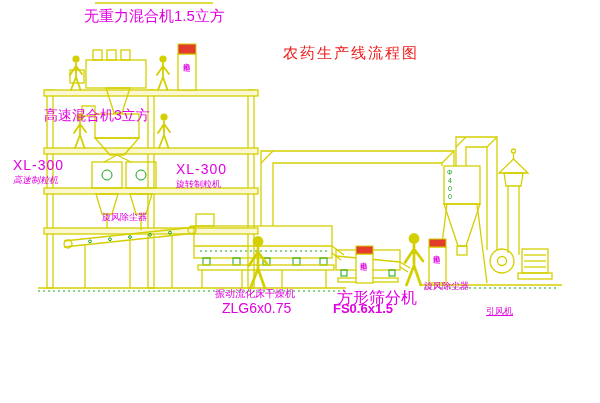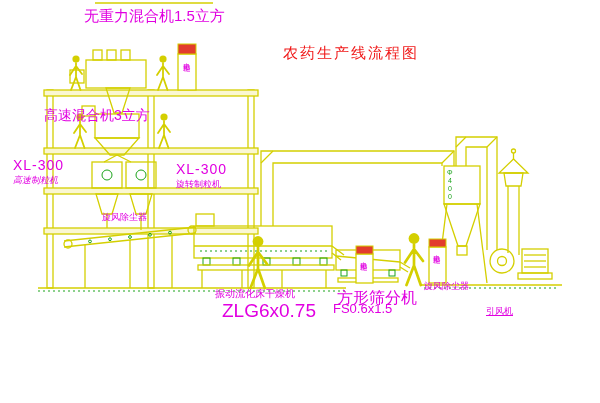--- a/index.html
+++ b/index.html
@@ -189,24 +189,24 @@
 
   <div class="label" style="left:13px;top:158px;font-size:14px;letter-spacing:1px;">XL-300</div>
   <div class="label" style="left:13px;top:176px;font-size:9px;font-style:italic;">高速制粒机</div>
 
   <div class="label" style="left:176px;top:162px;font-size:14px;letter-spacing:1px;">XL-300</div>
   <div class="label" style="left:176px;top:180px;font-size:9px;font-family:Liberation Serif, serif;">旋转制粒机</div>
 
   <div class="label" style="left:102px;top:213px;font-size:9px;">旋风除尘器</div>
 
   <div class="label" style="left:215px;top:289px;font-size:10px;">振动流化床干燥机</div>
-  <div class="label" style="left:222px;top:301px;font-size:19px;">ZLG6x0.75</div>
+  <div class="label" style="left:222px;top:301px;font-size:14px;">ZLG6x0.75</div>
 
   <div class="label" style="left:337px;top:290px;font-size:16px;">方形筛分机</div>
-  <div class="label" style="left:333px;top:302px;font-size:13px;">FS0.6x1.5</div>
+  <div class="label" style="left:333px;top:302px;font-size:13px;font-weight:bold;">FS0.6x1.5</div>
 
   <div class="label" style="left:424px;top:282px;font-size:9px;">旋风除尘器</div>
   <div class="label" style="left:486px;top:307px;font-size:9px;text-decoration:underline;">引风机</div>
 
   <div class="label vlabel" style="left:183px;top:57px;font-size:7px;">电控柜</div>
   <div class="label vlabel" style="left:360px;top:256px;font-size:7px;">电控柜</div>
   <div class="label vlabel" style="left:433px;top:249px;font-size:7px;">电控柜</div>
 
   <div class="label vlabel green-label" style="left:446px;top:169px;font-size:7px;">Φ400</div>
 

